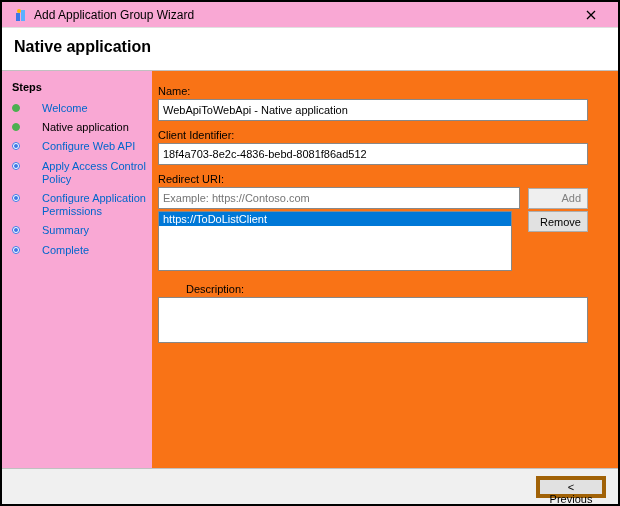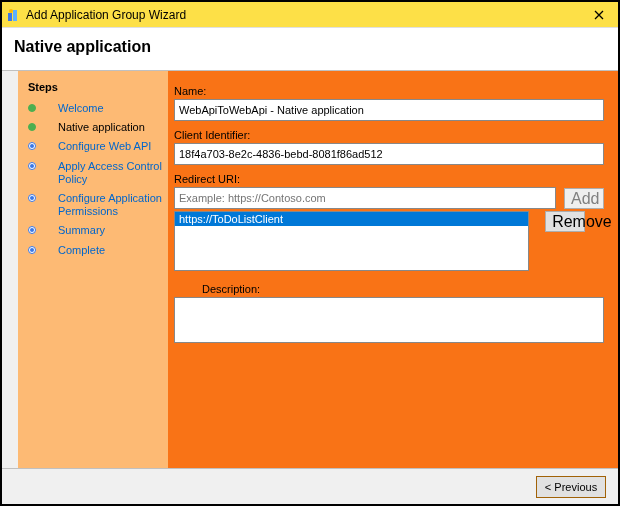--- a/index.html
+++ b/index.html
@@ -10,45 +10,44 @@
     background: #fff;
     width: 620px;
     height: 506px;
     overflow: hidden;
     border: 2px solid #000;
     color: #000;
   }
   .titlebar {
     display:flex; align-items:center;
     height:26px;
-    padding:0 4px;
+    padding:0 12px;
     border-bottom:1px solid #e0e0e0;
-    background:#fde047;
+    background:#f9a8d4;
   }
   .titlebar .title-text { flex:1; font-size:12px; padding-left:4px; color:#000; }
   .app-icon { width:16px; height:16px; display:flex; align-items:center; justify-content:center; }
   .close-btn { width:30px; height:22px; display:flex; align-items:center; justify-content:center; font-size:13px; cursor:pointer; color:#000; }
 
   .header-band {
     padding: 10px 12px 14px 12px;
     border-bottom: 1px solid #c0c0c0;
     background:#fff;
   }
   .header-band h1 { margin:0; font-size:16px; font-weight:700; color:#000; }
 
   .body-area {
     display:flex;
     height: calc(506px - 4px - 26px - 43px - 36px);
     background:#f0f0f0;
   }
   .steps-col {
     width:150px;
     padding:10px 6px 10px 10px;
-    background:#fdba74;
-    margin-left:16px;
+    background:#f9a8d4;
   }
   .steps-heading { font-weight:700; font-size:11px; margin-bottom:6px; color:#000; }
   .step-row { display:flex; align-items:flex-start; gap:22px; padding:3px 0; font-size:11px; line-height:1.2; }
   .step-bullet { width:8px; height:8px; border-radius:50%; border:1px solid #3b78e7; flex:0 0 8px; margin-top:2px; position:relative; background:#fff;}
   .step-bullet.done { background:#4caf50; border-color:#4caf50; }
   .step-bullet.done::after{ content:""; }
   .step-bullet.pending { background:#fff; border-color:#3b78e7; }
   .step-bullet.pending::after { content:""; position:absolute; top:1px; left:1px; width:4px; height:4px; border-radius:50%; background:#3b78e7; }
   .step-link { color:#0066cc; cursor:pointer; }
   .step-active { color:#000; }
@@ -65,25 +64,26 @@
     height: 22px;
     border:1px solid #888;
     padding:1px 4px;
     font-size:11px;
     background:#fff;
     color:#000;
   }
   .uri-row { display:flex; gap:8px; align-items:center; max-width:430px; }
   .uri-row .text-input { flex:1; color:#808080; }
   .btn-side {
-    width:40px; height:21px;
+    width:60px; height:21px;
     border:1px solid #adadad;
     background:#e1e1e1;
-    font-size:16px;
+    font-size:11px;
     cursor:pointer;
+    text-align:right;
   }
   .btn-side:disabled { color:#808080; background:#efefef; cursor:default; }
   .listbox {
     width: 362px;
     height: 60px;
     border:1px solid #888;
     background:#fff;
     overflow:auto;
   }
   .list-item {
@@ -106,21 +106,21 @@
     border-top:1px solid #c0c0c0;
     background:#f0f0f0;
     display:flex;
     align-items:center;
     justify-content:flex-end;
     gap:8px;
     padding:0 12px;
   }
   .wiz-btn {
     width:70px; height:22px;
-    border:1px solid #a16207;
+    border:4px solid #a16207;
     background:#e1e1e1;
     font-size:11px;
     cursor:pointer;
   }
   .wiz-btn.default { border:1px solid #0078d7; outline:1px solid #0078d7; }
 </style>
 </head>
 <body>
 
 <div class="titlebar">

